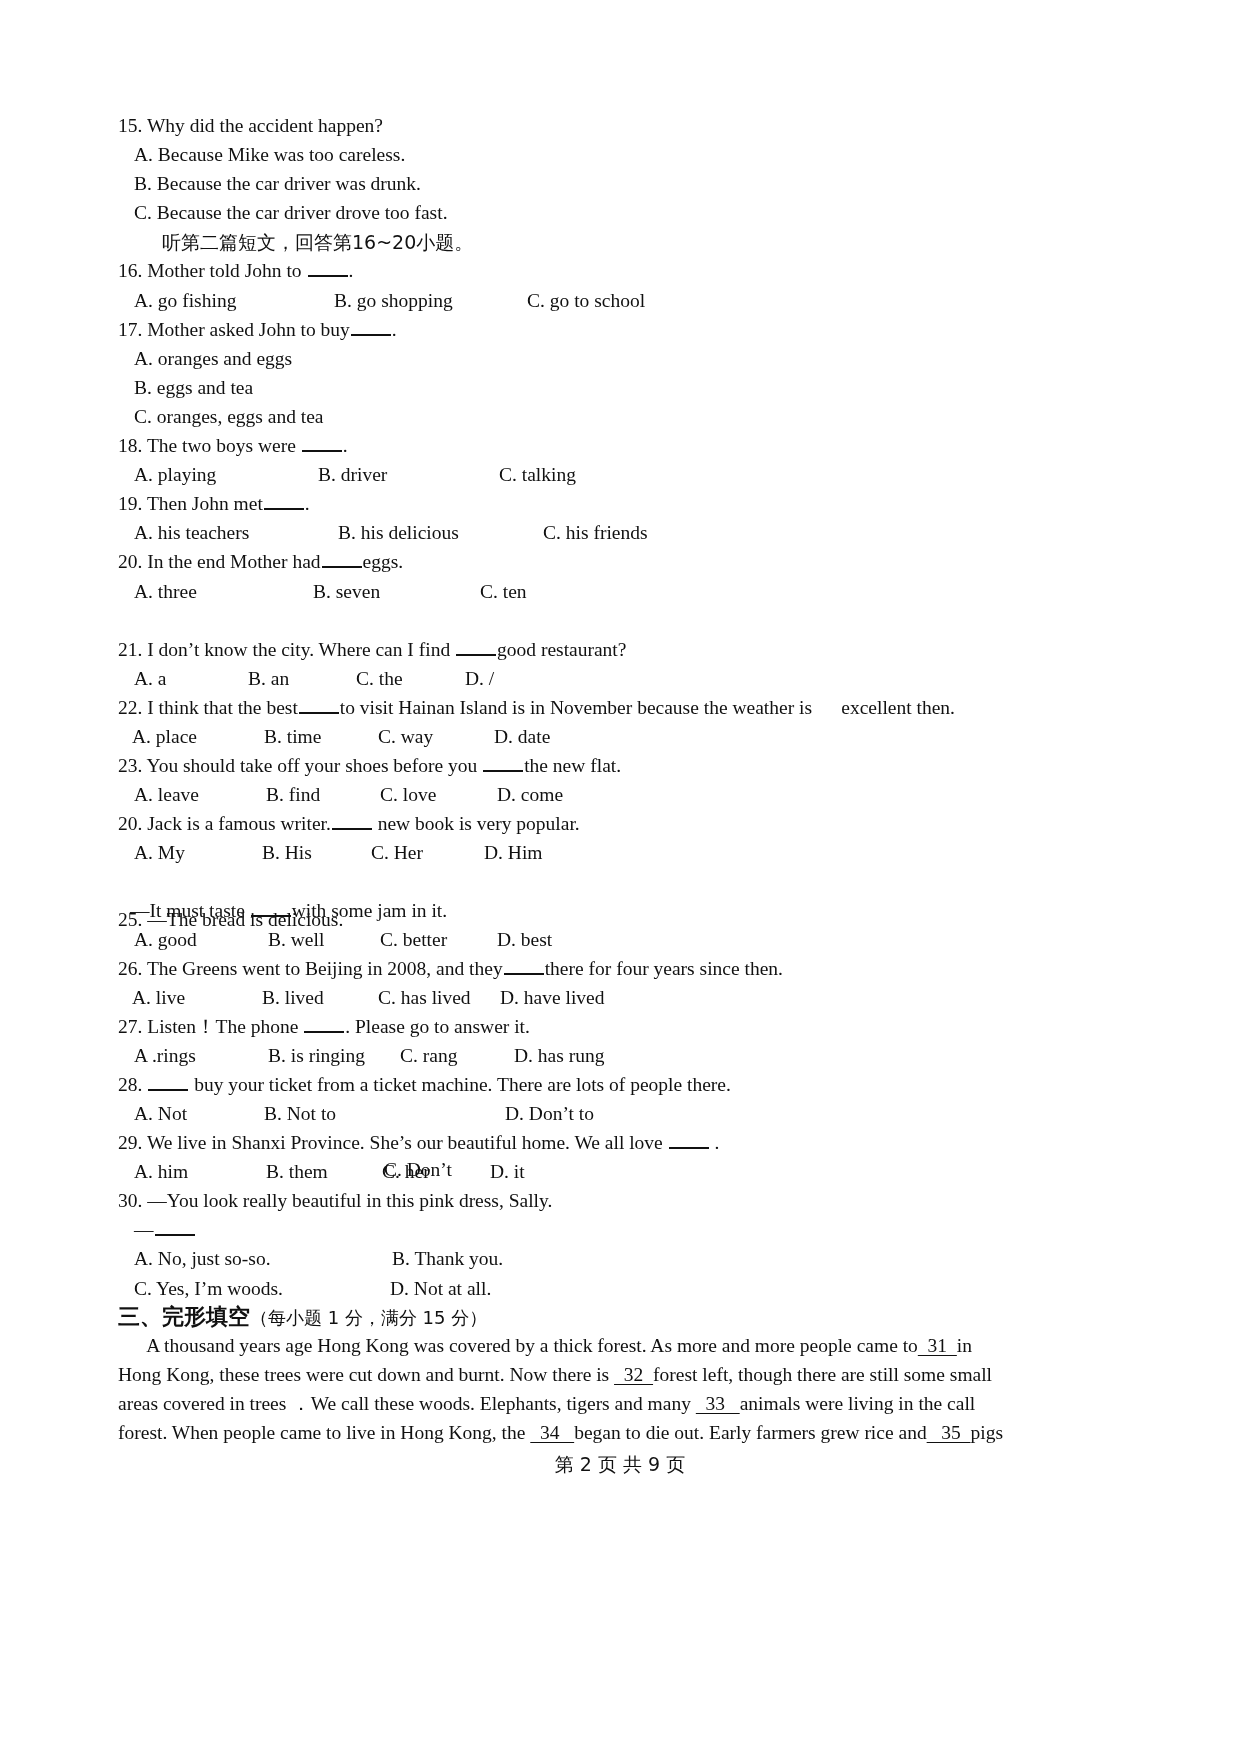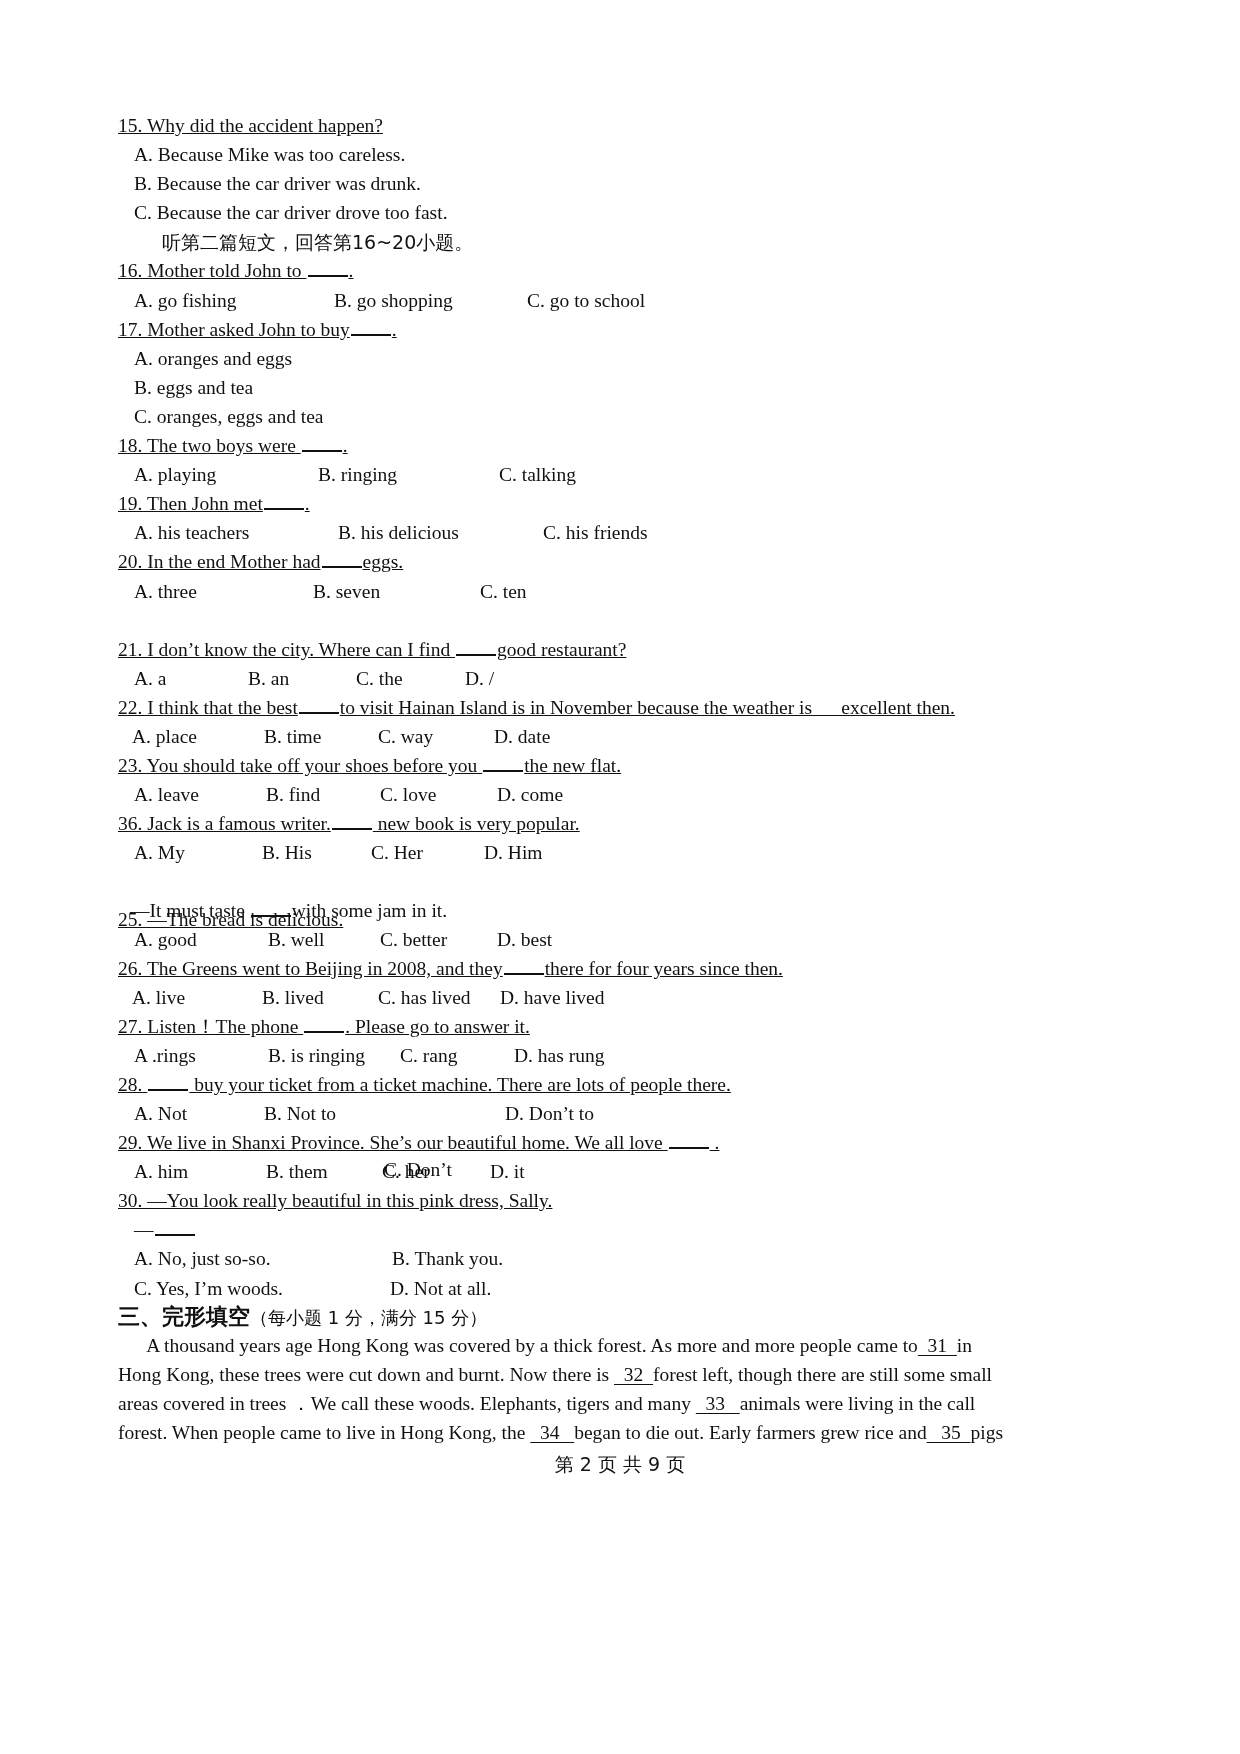--- a/index.html
+++ b/index.html
@@ -1,19 +1,19 @@
 <!DOCTYPE html>
 <html><head>
 <meta charset="utf-8">
 <style>
   html, body { margin: 0; padding: 0; background: #ffffff; }
   body { width: 1240px; height: 1754px; position: relative; overflow: hidden;
          font-family: "Liberation Serif", "DejaVu Serif", serif; color: #111; }
   .page { position: absolute; left: 0; top: 0; width: 1240px; height: 1754px; background: #fff; }
-  .line { position: absolute; left: 118px; font-size: 19.5px; line-height: 24px; white-space: pre; text-decoration: underline; }
+  .line { position: absolute; left: 118px; font-size: 19.5px; line-height: 24px; white-space: pre; }
   .opt { position: absolute; font-size: 19.5px; line-height: 24px; white-space: pre; }
   .blank { display: inline-block; width: 40px; border-bottom: 2px solid #111; height: 16px; vertical-align: baseline; margin: 0 1px; }
   .cn { font-family: "DejaVu Sans", sans-serif; font-size: 19px; }
   .sec-head { position: absolute; left: 118px; font-family: "DejaVu Sans", sans-serif; font-size: 22px; font-weight: bold; line-height: 26px; white-space: pre; }
   .sec-sub { font-family: "DejaVu Sans", sans-serif; font-size: 18px; font-weight: normal; }
   .para { position: absolute; left: 118px; width: 1010px; font-size: 19.5px; line-height: 24px; white-space: pre; }
   .ublank { text-decoration: underline; text-decoration-thickness: 1px; text-underline-offset: 3px; }
   .footer { position: absolute; left: 0; width: 1240px; text-align: center; top: 1626px; font-family: "DejaVu Sans", sans-serif; font-size: 19px; }
 </style>
 </head>
@@ -32,21 +32,21 @@
   <div class="opt" style="left:334px;top:289px">B. go shopping</div>
   <div class="opt" style="left:527px;top:289px">C. go to school</div>
 
   <div class="line" style="top:318px"><span>17. Mother asked John to buy</span><span class="blank"></span><span>.</span></div>
   <div class="opt" style="left:134px;top:347px">A. oranges and eggs</div>
   <div class="opt" style="left:134px;top:376px">B. eggs and tea</div>
   <div class="opt" style="left:134px;top:405px">C. oranges, eggs and tea</div>
 
   <div class="line" style="top:434px"><span>18. The two boys were </span><span class="blank"></span><span>.</span></div>
   <div class="opt" style="left:134px;top:463px">A. playing</div>
-  <div class="opt" style="left:318px;top:463px">B. ringing</div>
+  <div class="opt" style="left:318px;top:463px">B. driver</div>
   <div class="opt" style="left:499px;top:463px">C. talking</div>
 
   <div class="line" style="top:492px"><span>19. Then John met</span><span class="blank"></span><span>.</span></div>
   <div class="opt" style="left:134px;top:521px">A. his teachers</div>
   <div class="opt" style="left:338px;top:521px">B. his delicious</div>
   <div class="opt" style="left:543px;top:521px">C. his friends</div>
 
   <div class="line" style="top:550px"><span>20. In the end Mother had</span><span class="blank"></span><span>eggs.</span></div>
   <div class="opt" style="left:134px;top:580px">A. three</div>
   <div class="opt" style="left:313px;top:580px">B. seven</div>
@@ -64,21 +64,21 @@
   <div class="opt" style="left:264px;top:725px">B. time</div>
   <div class="opt" style="left:378px;top:725px">C. way</div>
   <div class="opt" style="left:494px;top:725px">D. date</div>
 
   <div class="line" style="top:754px"><span>23. You should take off your shoes before you </span><span class="blank"></span><span>the new flat.</span></div>
   <div class="opt" style="left:134px;top:783px">A. leave</div>
   <div class="opt" style="left:266px;top:783px">B. find</div>
   <div class="opt" style="left:380px;top:783px">C. love</div>
   <div class="opt" style="left:497px;top:783px">D. come</div>
 
-  <div class="line" style="top:812px"><span>36. Jack is a famous writer.</span><span class="blank"></span><span> new book is very popular.</span></div>
+  <div class="line" style="top:812px"><span>20. Jack is a famous writer.</span><span class="blank"></span><span> new book is very popular.</span></div>
   <div class="opt" style="left:134px;top:841px">A. My</div>
   <div class="opt" style="left:262px;top:841px">B. His</div>
   <div class="opt" style="left:371px;top:841px">C. Her</div>
   <div class="opt" style="left:484px;top:841px">D. Him</div>
 
   <div class="line" style="top:908px">25. —The bread is delicious.</div>
   <div class="opt" style="left:130px;top:899px"><span>—It must taste </span><span class="blank"></span><span>with some jam in it.</span></div>
   <div class="opt" style="left:134px;top:928px">A. good</div>
   <div class="opt" style="left:268px;top:928px">B. well</div>
   <div class="opt" style="left:380px;top:928px">C. better</div>

